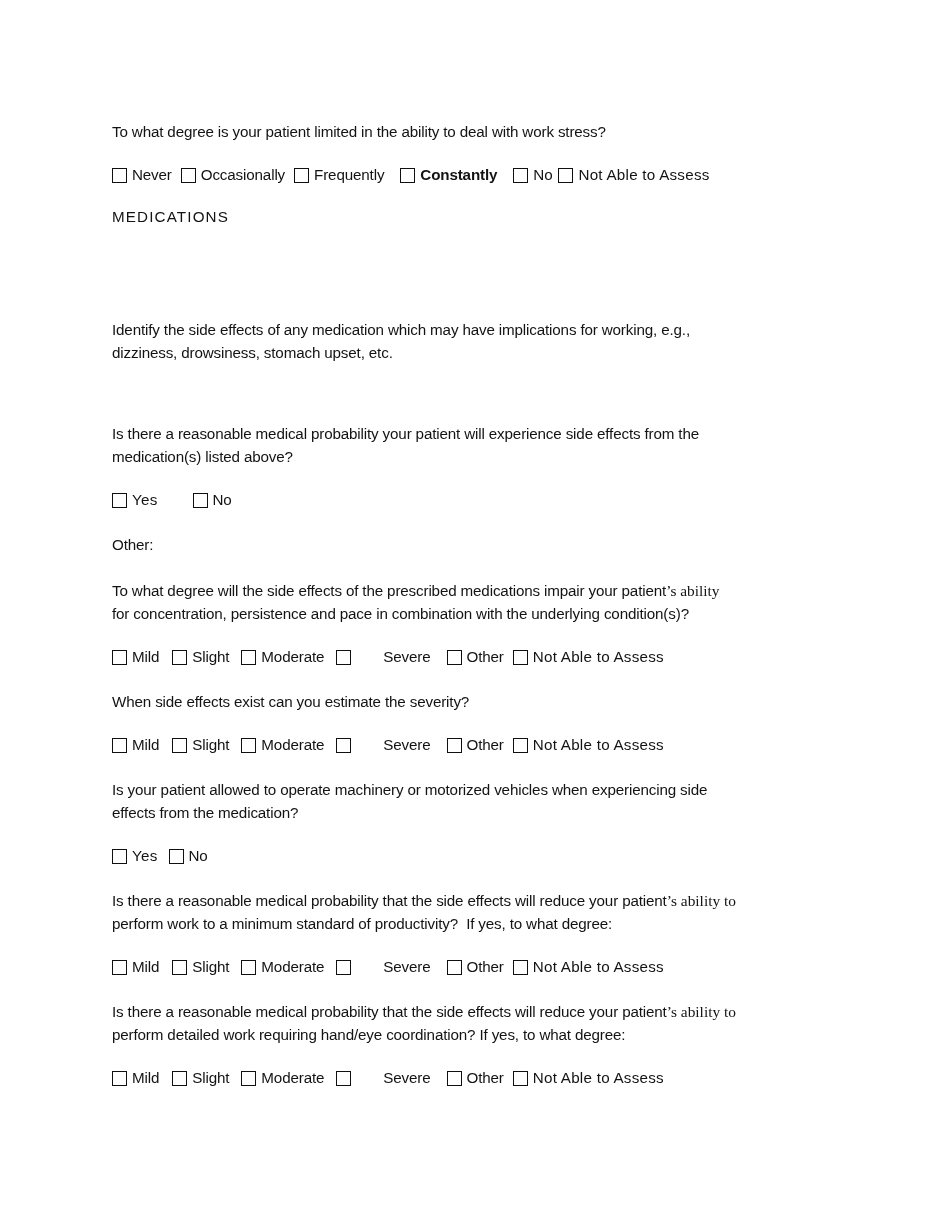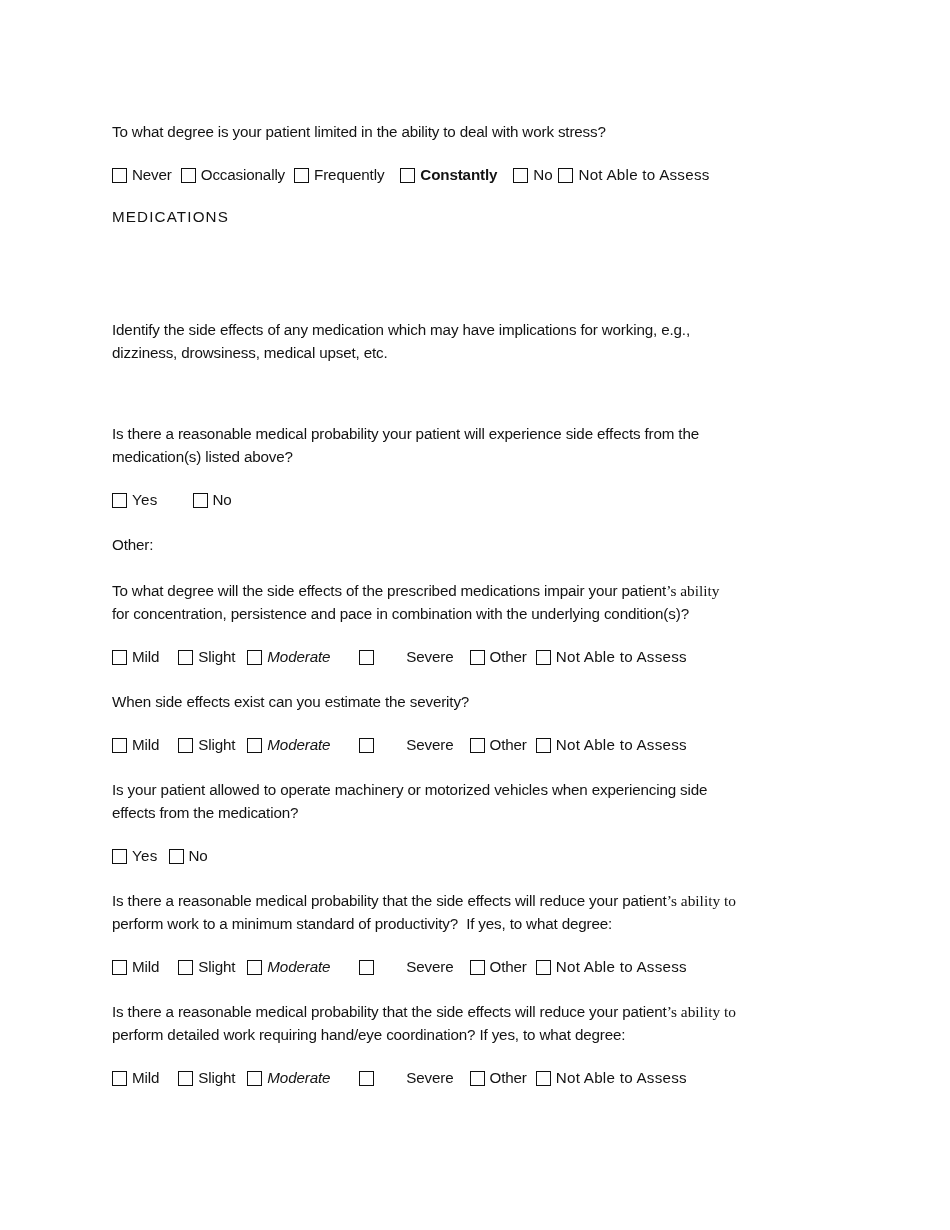--- a/index.html
+++ b/index.html
@@ -81,23 +81,23 @@
     box-sizing: content-box;
     flex: 0 0 auto;
   }
   .cblabel {
     margin-left: 5px;
     display: inline-block;
   }
 
   
   .cbrow.degree .cbopt + .cbopt { margin-left: 12px; }
-  .cbrow.degree .cbopt:nth-child(1) .cblabel { margin-right: 7px; }
+  .cbrow.degree .cbopt:nth-child(1) .cblabel { margin-right: 1px; }
   .cbrow.degree .cbopt:nth-child(2) .cblabel { margin-right: 0px; }
-  .cbrow.degree .cbopt:nth-child(3) .cblabel { margin-right: 17px; font-style: italic; }
+  .cbrow.degree .cbopt:nth-child(3) .cblabel { margin-right: 0; }
   .cbrow.degree .cbopt:nth-child(4) .cblabel { margin-right: 4px; margin-left: 32px; }
   .cbrow.degree .cbopt:nth-child(5) .cblabel { margin-right: 0px; }
   .cbrow.degree .cbopt:nth-child(6) { margin-left: 9px; }
 
   .cbrow.freq .cbopt + .cbopt { margin-left: 9px; }
   .cbrow.freq .cbopt:nth-child(4) { margin-left: 16px; font-weight: bold; }
   .cbrow.freq .cbopt:nth-child(5) { margin-left: 16px; }
   .cbrow.freq .cbopt:nth-child(6) { margin-left: 6px; }
 
   .cbrow.yesno-wide .cbopt + .cbopt { margin-left: 35px; }
@@ -154,21 +154,21 @@
     <div class="sp-cb-to-sec"></div>
 
     <p class="section-heading">MEDICATIONS</p>
 
     <div class="sp-block-lg"></div>
 
 
     <div class="sp-blank-answer"></div>
 
     <p class="q wide">Identify the side effects of any medication which may have implications for working, e.g.,</p>
-    <p class="q wide">dizziness, drowsiness, medical upset, etc.</p>
+    <p class="q wide">dizziness, drowsiness, stomach upset, etc.</p>
 
     <div class="sp-blank-answer-2"></div>
 
     <p class="q wide">Is there a reasonable medical probability your patient will experience side effects from the</p>
     <p class="q wide">medication(s) listed above?</p>
 
     <div class="sp-q-to-cb"></div>
 
     <div class="cbrow yesno-wide">
       <span class="cbopt">

